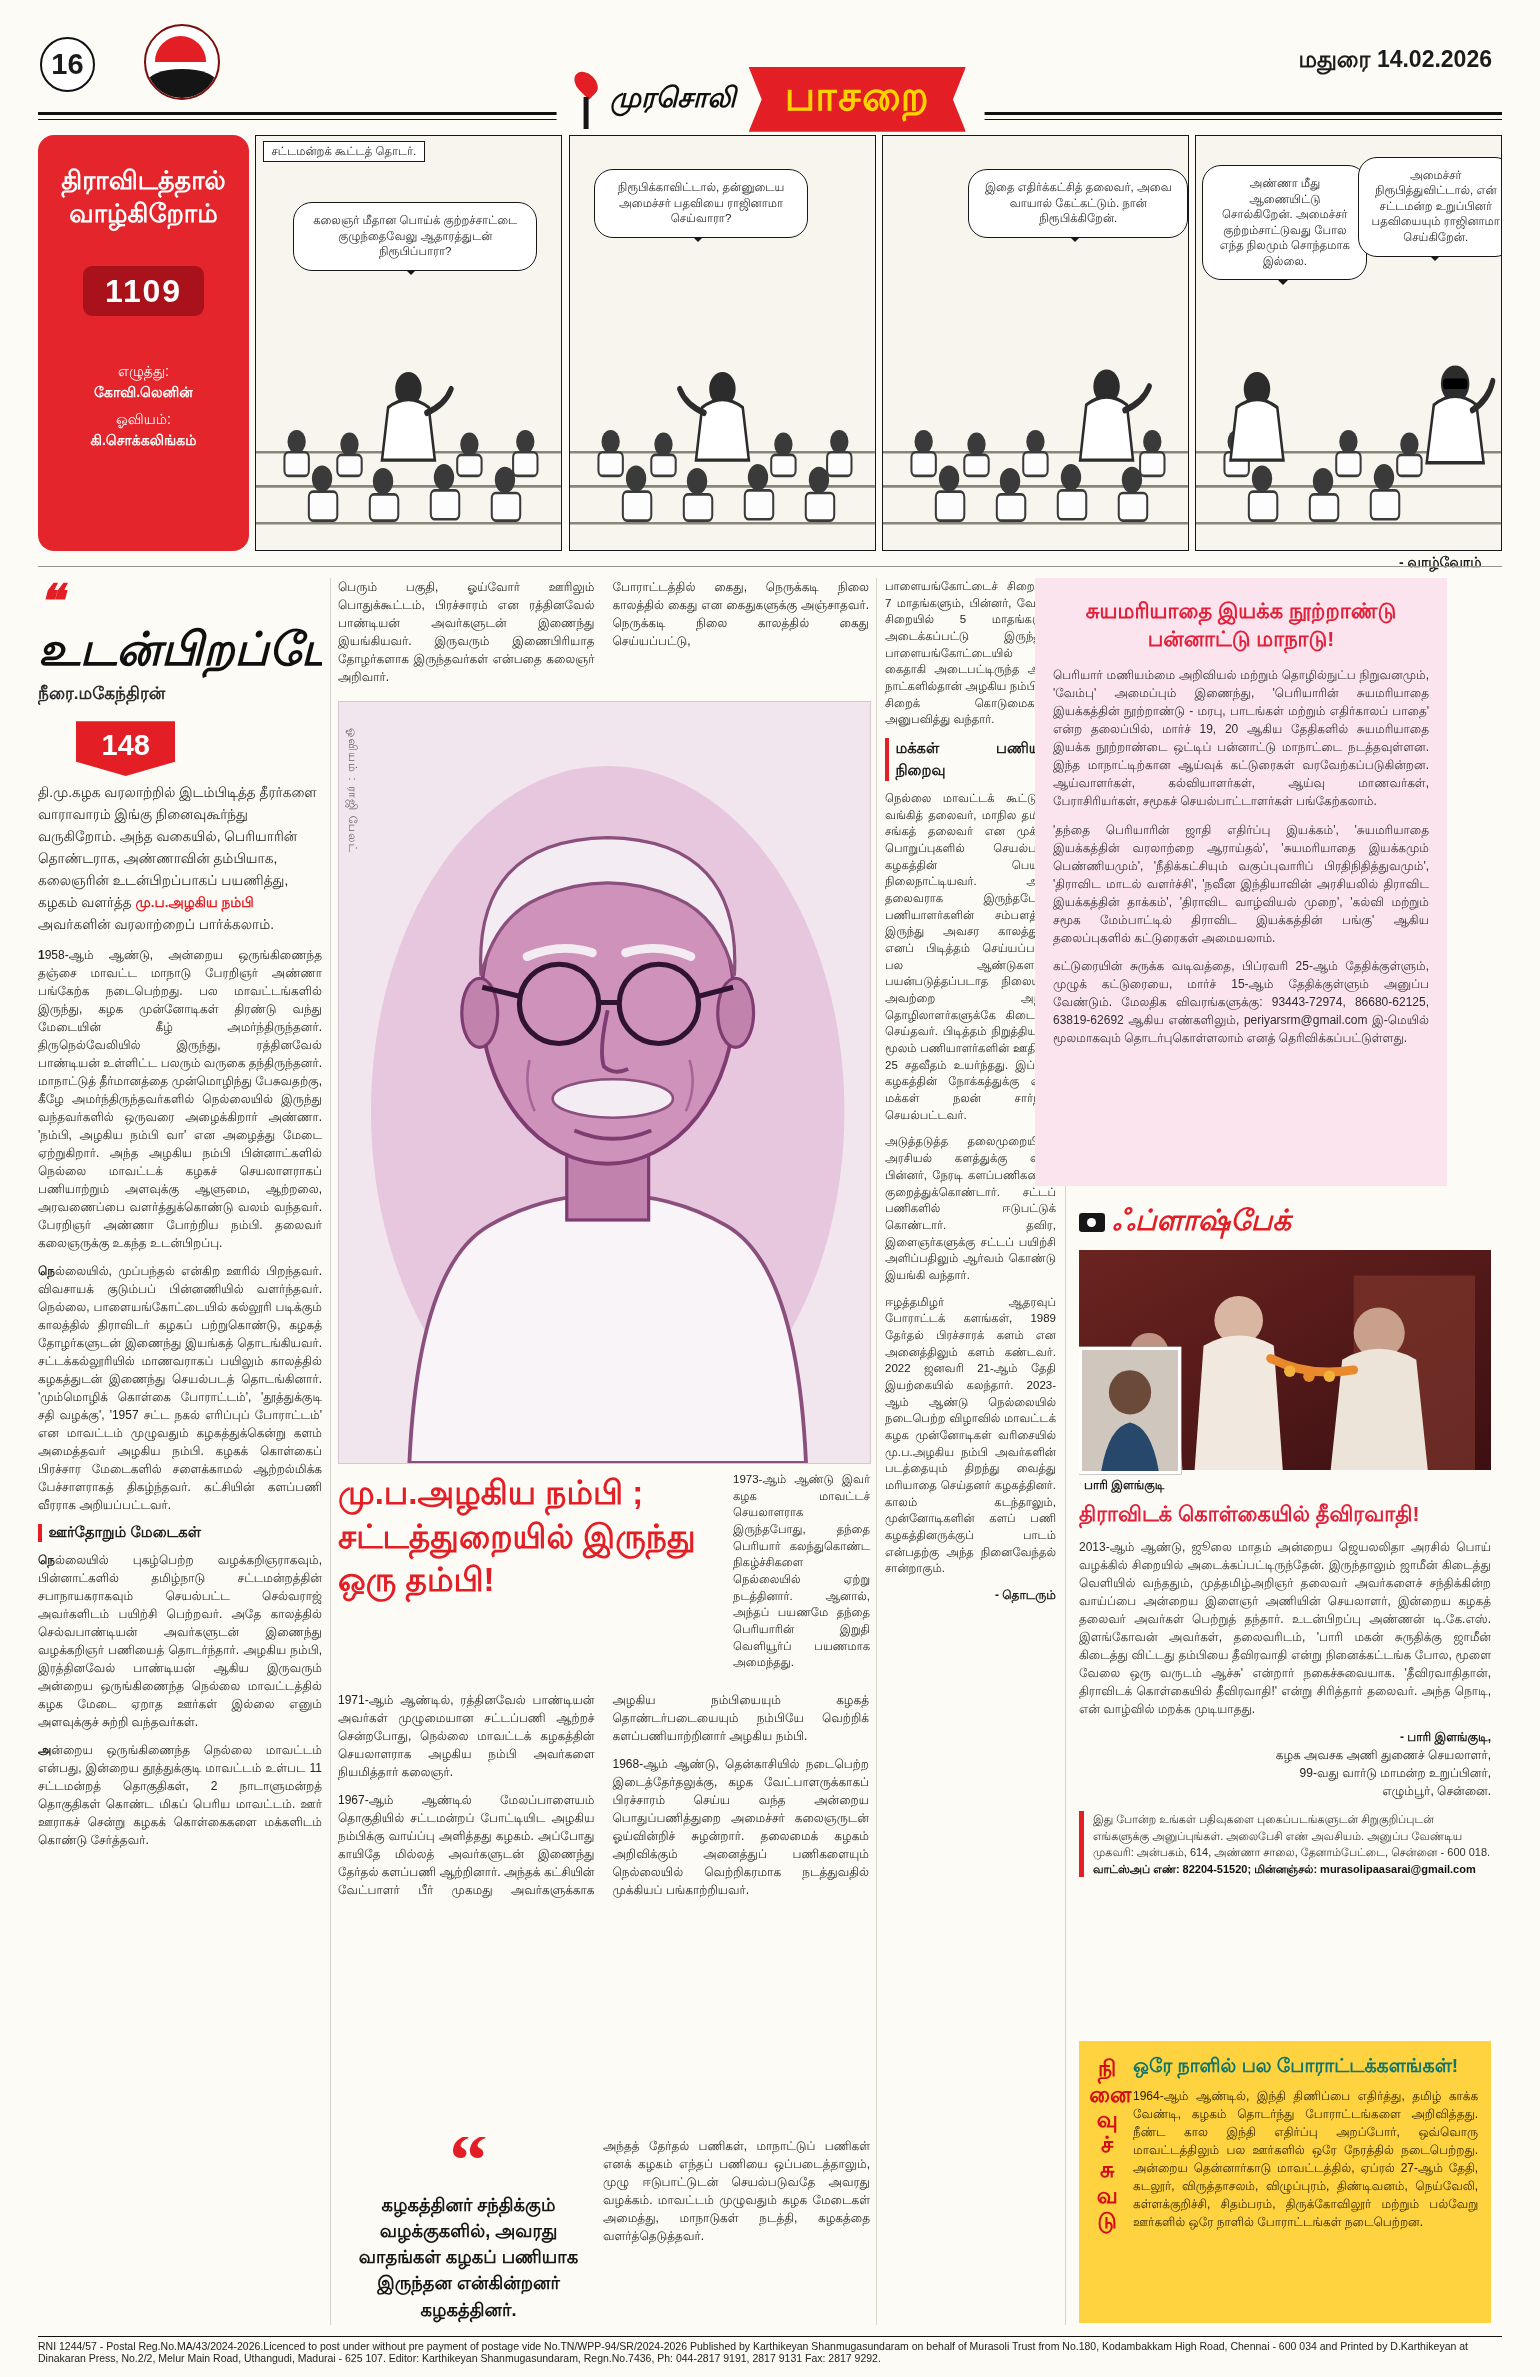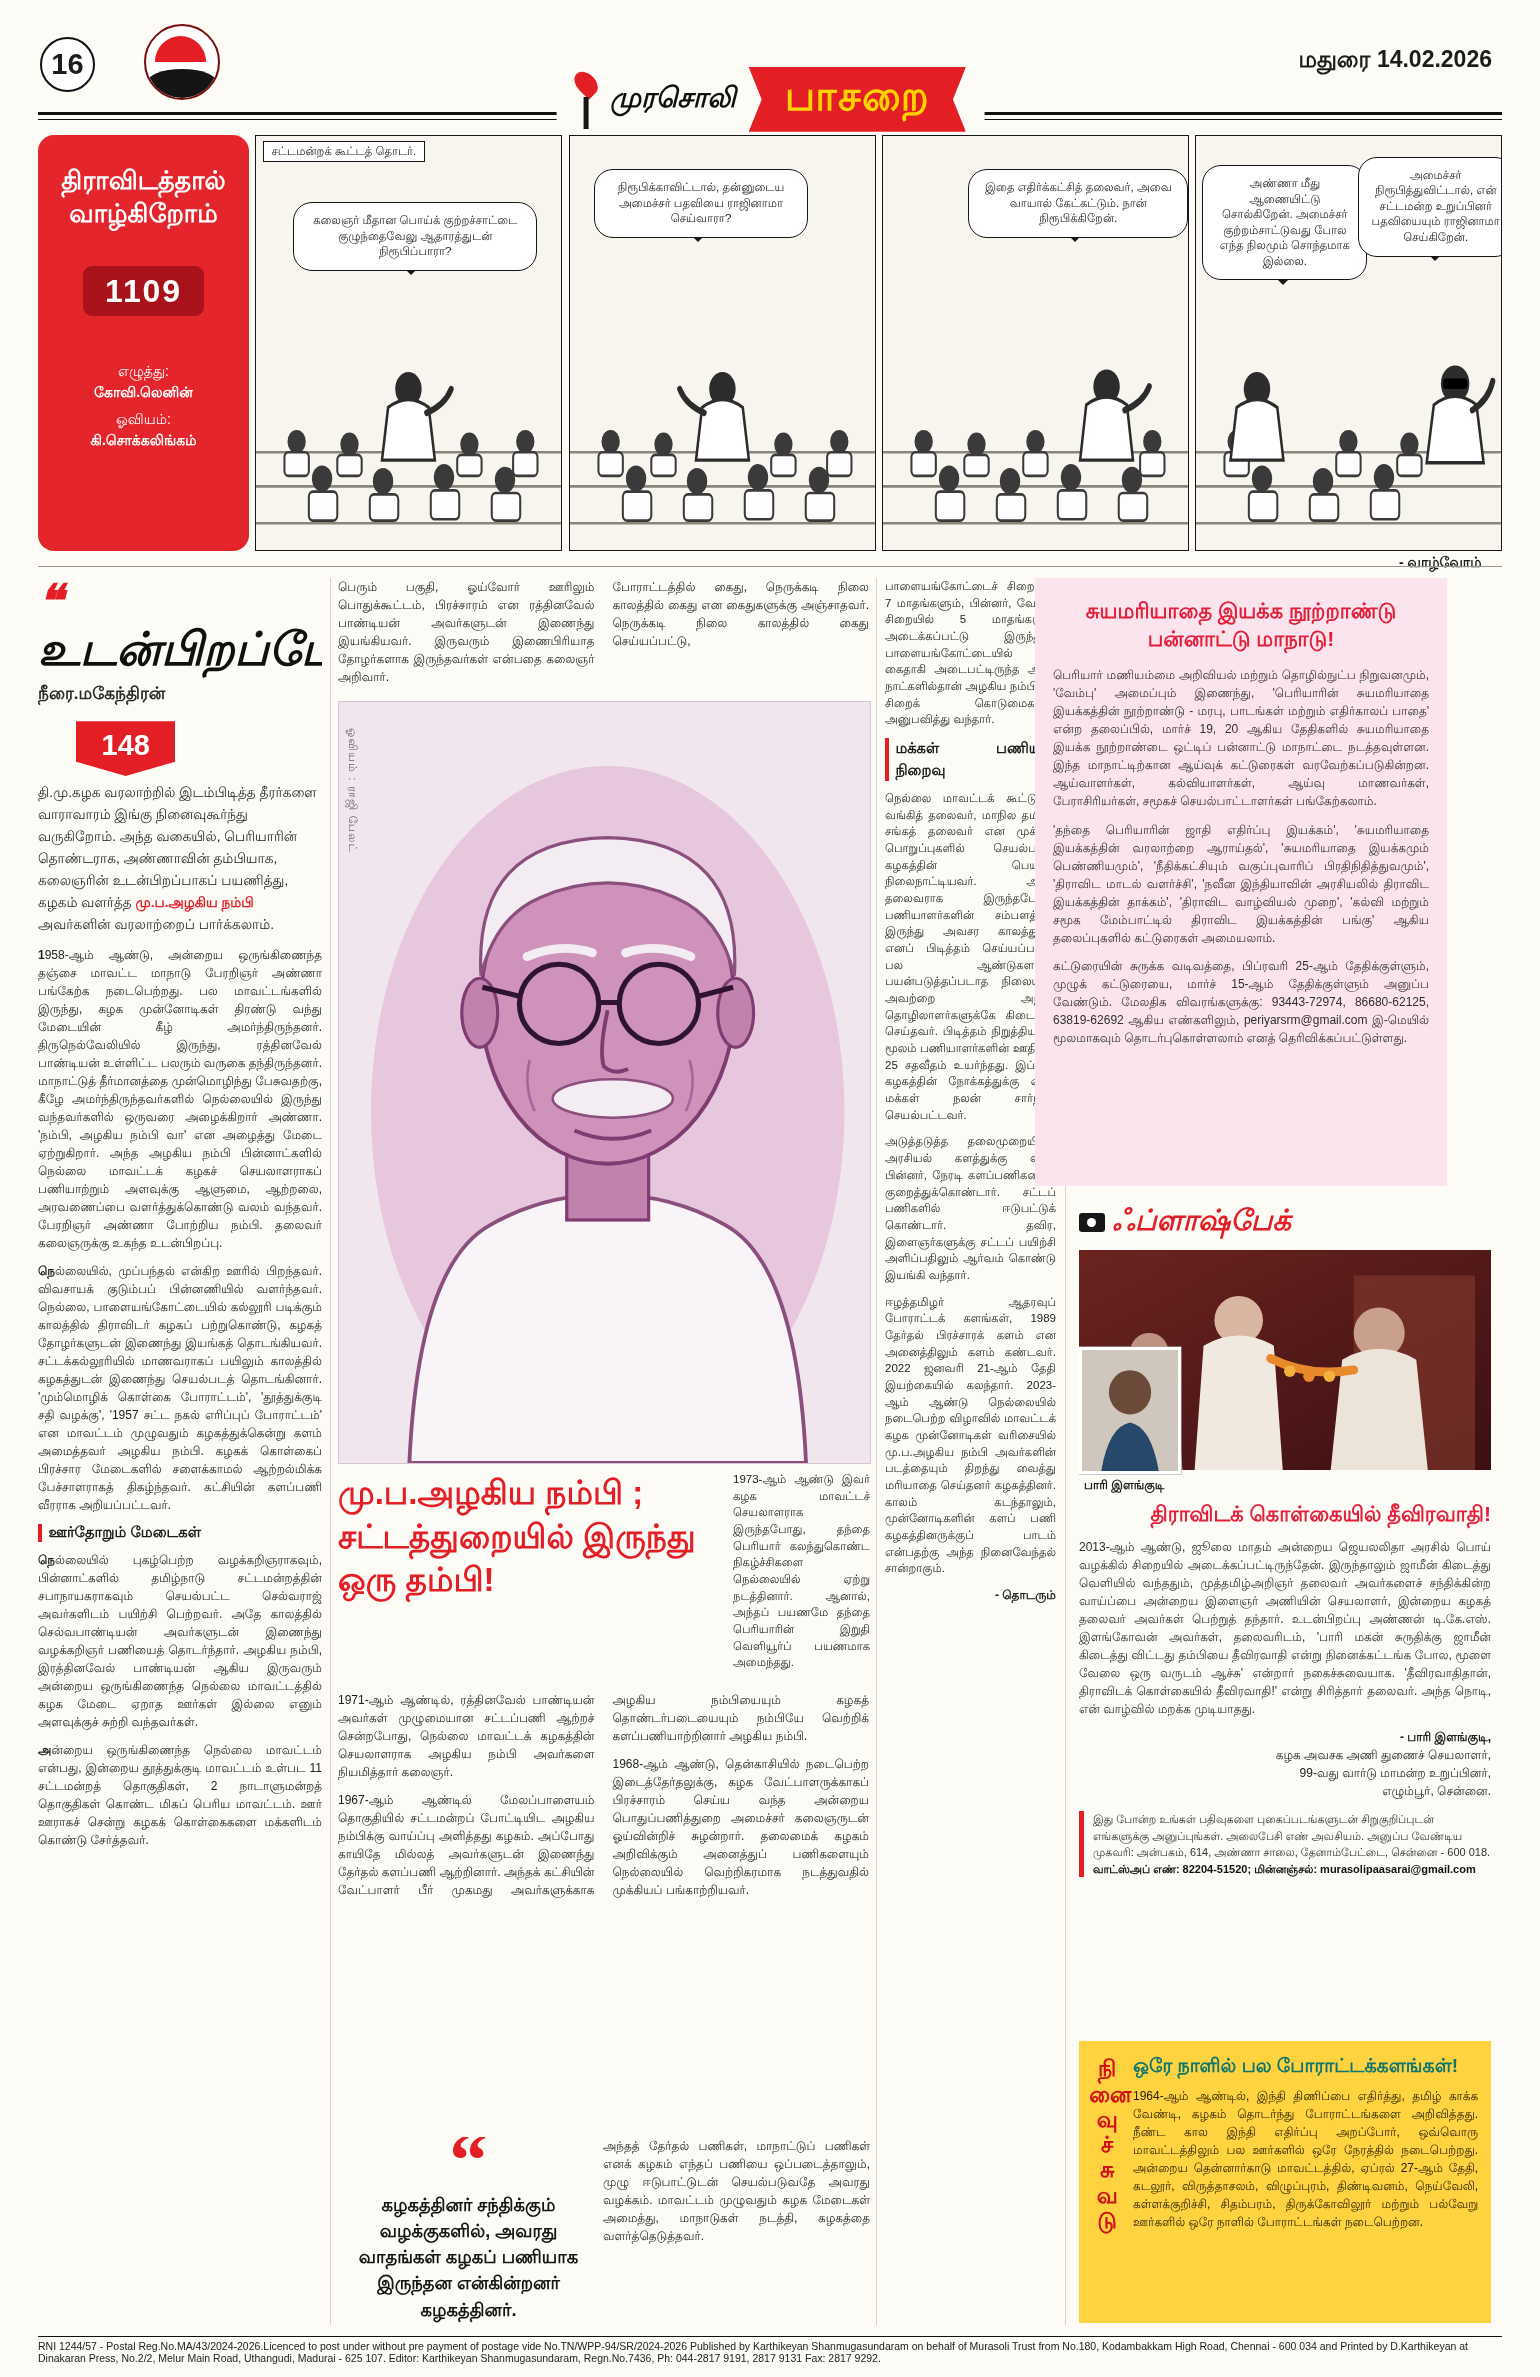--- a/index.html
+++ b/index.html
@@ -82,21 +82,21 @@
   .flash{left:1079px;top:1204px;width:412px;height:823px;}
   .flash-head{display:flex;align-items:center;gap:7.7px;margin-bottom:9px;}
   .cam{width:25.5px;height:19px;background:#171717;border-radius:3.2px;position:relative;}
   .cam::after{content:"";position:absolute;left:8.3px;top:5.1px;width:9px;height:9px;border-radius:50%;background:#fff;}
   .flash-title{font-size:29px;font-weight:bold;font-style:italic;color:#e31e25;}
   .photo{position:relative;width:412px;height:220px;}
   .photo svg{width:100%;height:100%;display:block;}
   .inset{position:absolute;left:0;bottom:-3.8px;width:96px;height:121px;background:#d9d1c8;border:3.8px solid #fff;box-shadow:0 0 0 0.6px #aaa;}
   .inset svg{width:100%;height:100%;display:block;}
   .inset-cap{font-size:12px;font-weight:bold;margin:7.7px 0 3.8px 5.1px;}
-  .fl-title{color:#e3203a;font-weight:bold;font-size:21px;text-align:right;margin:9px 0 9px;}
+  .fl-title{color:#e3203a;font-weight:bold;font-size:21px;text-align:left;margin:9px 0 9px;}
   .fl-body{font-size:12px;line-height:1.5;color:#2b2b2b;}
   .fl-sign{text-align:right;font-size:12px;line-height:1.5;margin-top:3.8px;}
   .fl-sign .nm{font-weight:bold;text-align:right;}
   .notebox{border-left:5.7px solid #e31e25;padding-left:9px;margin-top:11.5px;font-size:11px;line-height:1.5;color:#333;}
   .notebox b{color:#111;}
   .yellowbox{left:1079px;top:2041px;width:412px;height:282px;background:#ffd23f;box-sizing:border-box;padding:14px 12.8px 11.5px 54px;position:absolute;}
   .ylabel{position:absolute;left:10.2px;top:15.3px;width:36px;color:#d01016;font-weight:bold;font-size:22px;line-height:1.15;white-space:pre-line;text-align:center;}
   .ytitle{color:#0f766e;font-weight:bold;font-size:19px;margin-bottom:7.7px;}
   .ybody{font-size:12px;line-height:1.5;color:#241c06;}
 

